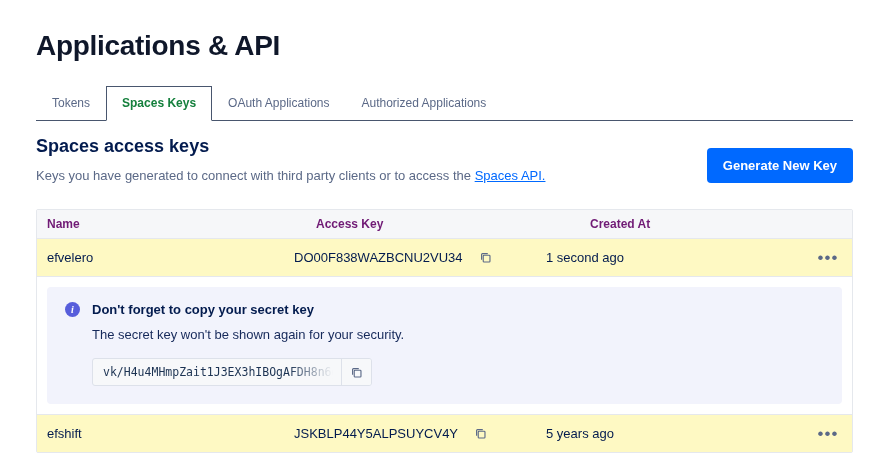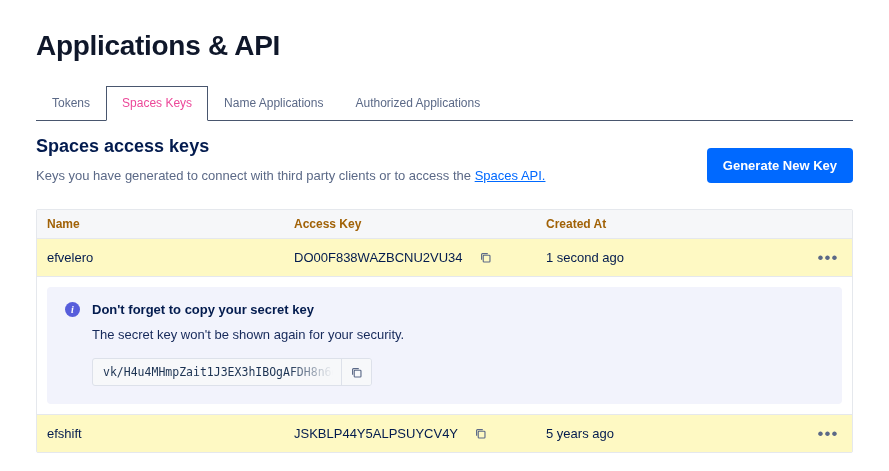--- a/index.html
+++ b/index.html
@@ -34,22 +34,22 @@
     color: #5b6987;
     margin-bottom: -1px;
     cursor: pointer;
     border: 1px solid transparent;
     white-space: nowrap;
   }
   .tab.active {
     border: 1px solid #49566e;
     border-bottom: 1px solid #ffffff;
     background: #ffffff;
-    color: #ec4899;
-    font-weight: normal;
+    color: #15803d;
+    font-weight: bold;
   }
 
   
   .section-head {
     display: flex;
     justify-content: space-between;
     align-items: flex-end;
     margin-top: 15px;
   }
   .section-title {
@@ -87,22 +87,23 @@
     border: 1px solid #e5e8ed;
     border-radius: 2px;
   }
   .thead {
     display: grid;
     grid-template-columns: 247px 252px 1fr 48px;
     background: #f6f7f9;
     border-bottom: 1px solid #e5e8ed;
     font-size: 12px;
     font-weight: bold;
-    color: #a16207;
+    color: #701a75;
     padding: 7px 0;
+    gap: 22px;
   }
   .thead .cell { padding-left: 10px; }
   .row {
     display: grid;
     grid-template-columns: 247px 252px 1fr 48px;
     align-items: center;
     padding: 11px 0;
     font-size: 13px;
     border-bottom: 1px solid #e5e8ed;
     background: #fef9c3;
@@ -205,21 +206,21 @@
 </head>
 <body>
 
 <div class="container">
 
   <h1 class="page-title">Applications &amp; API</h1>
 
   <div class="tabs">
     <div class="tab">Tokens</div>
     <div class="tab active">Spaces Keys</div>
-    <div class="tab">Name Applications</div>
+    <div class="tab">OAuth Applications</div>
     <div class="tab">Authorized Applications</div>
   </div>
 
   <div class="section-head">
     <div>
       <h2 class="section-title">Spaces access keys</h2>
       <div class="section-desc">
         <span>Keys you have generated to connect with third party clients or to access the </span><a>Spaces API.</a>
       </div>
     </div>

